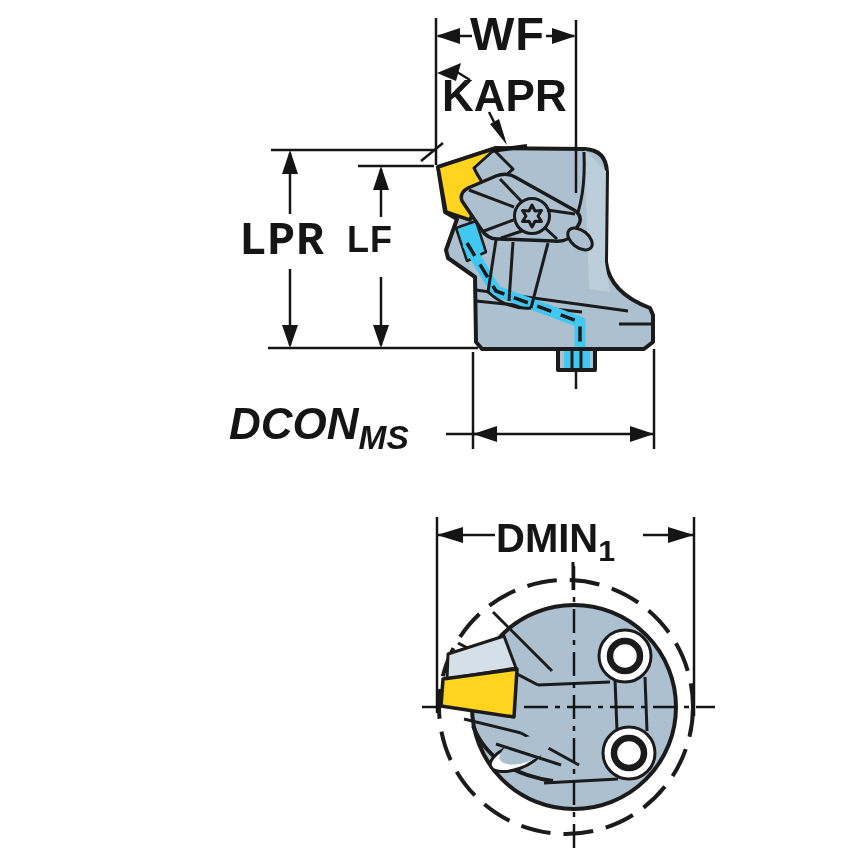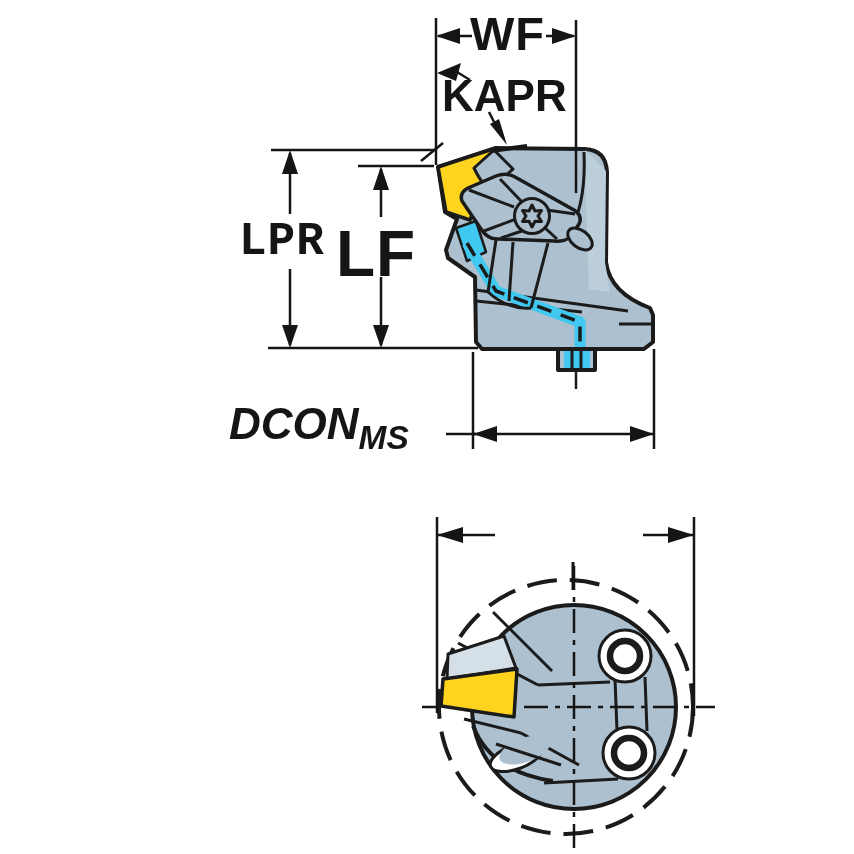--- a/index.html
+++ b/index.html
@@ -4,21 +4,21 @@
 <style>
   html,body{margin:0;padding:0;background:#ffffff;}
   .stage{position:relative;width:854px;height:854px;background:#ffffff;overflow:hidden;
          font-family:"Liberation Sans","DejaVu Sans",sans-serif;color:#111;margin-left:44px;}
   .stage svg{position:absolute;left:0;top:0;}
   .dim-label{position:absolute;font-weight:bold;color:#151515;line-height:1;white-space:nowrap;
              letter-spacing:1px;}
   .lbl-wf  {left:426px;top:10px;font-size:47px;}
   .lbl-kapr{left:398px;top:74px;font-size:44px;letter-spacing:0;}
   .lbl-lpr {left:195px;top:219px;font-size:46px;font-family:Liberation Mono, monospace;}
-  .lbl-lf  {left:292px;top:222px;font-size:64px;}
+  .lbl-lf  {left:303px;top:222px;font-size:36px;}
   .lbl-dcon{left:185px;top:402px;font-size:44px;letter-spacing:0;font-style:italic;}
   .lbl-dmin{left:452px;top:518px;font-size:40px;letter-spacing:0;}
   .sub{font-size:0.76em;vertical-align:-0.30em;letter-spacing:0;}
 </style>
 </head>
 <body>
 
 <div class="stage">
 
 <svg width="854" height="854" viewBox="0 0 854 854">
@@ -169,14 +169,15 @@
     <polygon points="650,535 624,527 624,543" stroke="none"></polygon>
     <line x1="529" y1="562" x2="529" y2="590" stroke-width="3" fill="none"></line>
   </g>
 </svg>
 
 <div class="dim-label lbl-wf">WF</div>
 <div class="dim-label lbl-kapr">KAPR</div>
 <div class="dim-label lbl-lpr">LPR</div>
 <div class="dim-label lbl-lf">LF</div>
 <div class="dim-label lbl-dcon"><span>DCON</span><span class="sub">MS</span></div>
+<div class="dim-label lbl-dmin"><span>DMIN</span><span class="sub">1</span></div>
 
 </div>
 
 </body></html>

